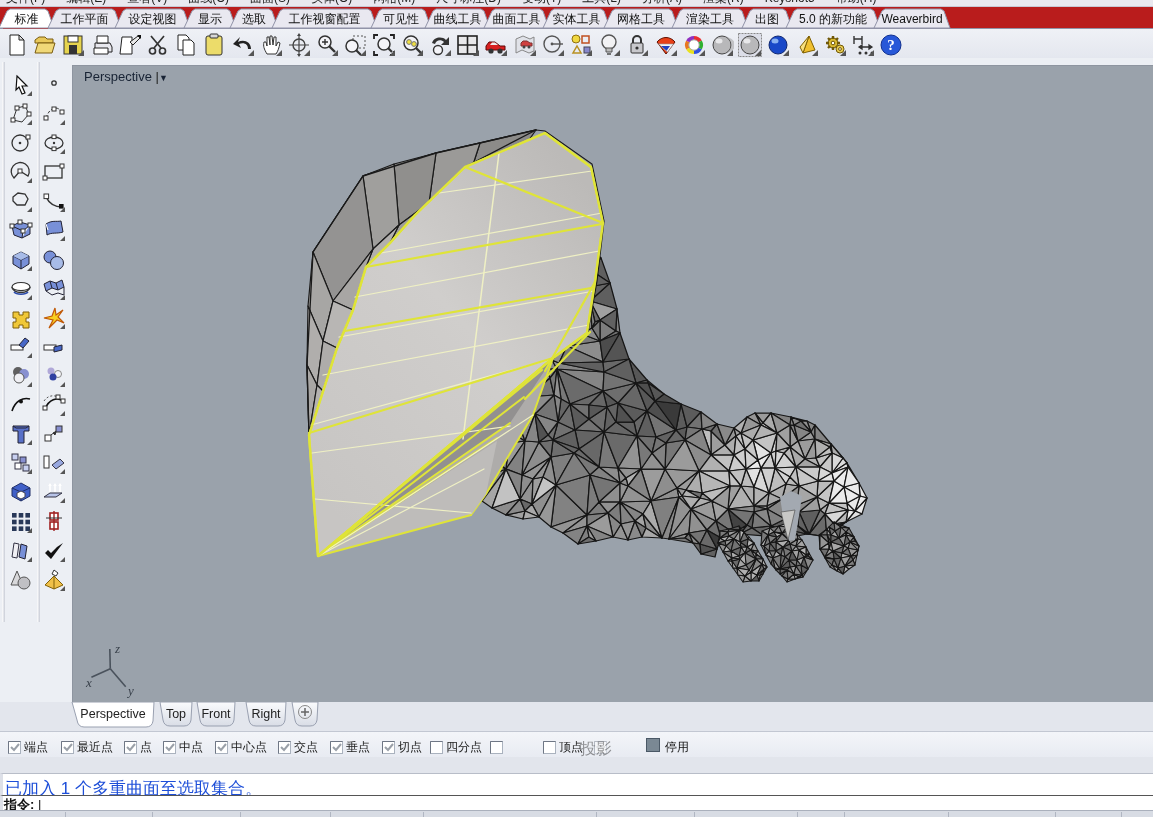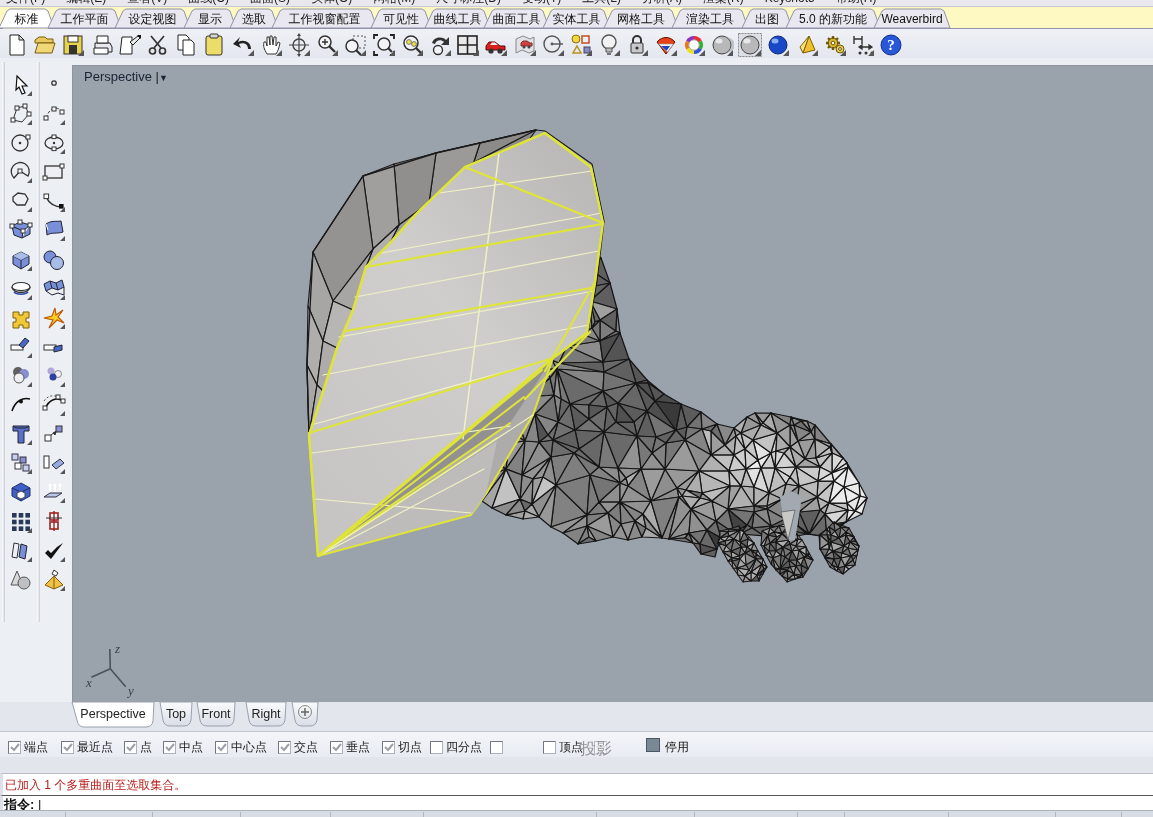--- a/index.html
+++ b/index.html
@@ -1,21 +1,21 @@
 <!DOCTYPE html>
 <html><head><meta charset="utf-8"><style>
 * { margin:0; padding:0; box-sizing:border-box; }
 body { width:1153px; height:817px; font-family:"Liberation Sans",sans-serif; overflow:hidden; background:#eceef4; }
 .abs { position:absolute; }
 </style></head>
 <body>
 <div class="abs" style="left:0;top:0;width:1153px;height:7px;background:#e9e8ef;overflow:hidden;border-bottom:1px solid #c8c8d4">
     <div style="position:absolute;left:0;top:-10px;width:1200px;font-size:12px;color:#222;white-space:nowrap"><span style="margin-left:6px">文件(F)</span><span style="margin-left:21px">编辑(E)</span><span style="margin-left:21px">查看(V)</span><span style="margin-left:21px">曲线(C)</span><span style="margin-left:21px">曲面(S)</span><span style="margin-left:21px">实体(O)</span><span style="margin-left:21px">网格(M)</span><span style="margin-left:21px">尺寸标注(D)</span><span style="margin-left:21px">变动(T)</span><span style="margin-left:21px">工具(L)</span><span style="margin-left:21px">分析(A)</span><span style="margin-left:21px">渲染(R)</span><span style="margin-left:21px">Keyshot5</span><span style="margin-left:21px">帮助(H)</span></div>
   </div>
-<div class="abs" style="left:0;top:7px;width:1153px;height:22px;background:#fef9c3">
+<div class="abs" style="left:0;top:7px;width:1153px;height:22px;background:#b91c1c">
     <svg width="1153" height="22" style="position:absolute;left:0;top:0">
 <polygon points="-1,21 7,4 10,2 45,2 48,4 54,21" fill="#ffffff" stroke="#9193a8" stroke-width="1" stroke-linejoin="round"></polygon>
 <text x="26.5" y="16" font-family="'Liberation Sans',sans-serif" font-size="12" fill="#111" text-anchor="middle">标准</text>
 <polygon points="48,21 56,4 59,2 112,2 115,4 121,21" fill="#e9e8f0" stroke="#9193a8" stroke-width="1" stroke-linejoin="round"></polygon>
 <text x="84.5" y="16" font-family="'Liberation Sans',sans-serif" font-size="12" fill="#111" text-anchor="middle">工作平面</text>
 <polygon points="115,21 123,4 126,2 181,2 184,4 190,21" fill="#e9e8f0" stroke="#9193a8" stroke-width="1" stroke-linejoin="round"></polygon>
 <text x="152.5" y="16" font-family="'Liberation Sans',sans-serif" font-size="12" fill="#111" text-anchor="middle">设定视图</text>
 <polygon points="184,21 192,4 195,2 227,2 230,4 236,21" fill="#e9e8f0" stroke="#9193a8" stroke-width="1" stroke-linejoin="round"></polygon>
 <text x="210.0" y="16" font-family="'Liberation Sans',sans-serif" font-size="12" fill="#111" text-anchor="middle">显示</text>
 <polygon points="230,21 238,4 241,2 269,2 272,4 278,21" fill="#e9e8f0" stroke="#9193a8" stroke-width="1" stroke-linejoin="round"></polygon>
@@ -1210,21 +1210,21 @@
         <path d="M0.5,12.5 V0.5 H12.5" fill="none" stroke="#6f7785"></path>
       </svg></span>
 <span style="position:absolute;left:580px;top:7px;font-size:16px;color:#222;opacity:.45;">投影</span>
 <span style="position:absolute;left:646px;top:6px"><svg width="14" height="14">
         <rect x="0.5" y="0.5" width="13" height="13" fill="#7a8894" stroke="#4a5866"></rect>
       </svg></span>
 <span style="position:absolute;left:665px;top:7px;font-size:12px;color:#111">停用</span>
   </div>
 <div class="abs" style="left:0;top:757px;width:1153px;height:16px;background:#e2e5ec"></div>
 <div class="abs" style="left:0;top:773px;width:1153px;height:22px;background:#fff;border-top:1px solid #b8bdc8;border-left:3px solid #dde0e8">
-  <div style="position:absolute;left:2px;top:3px;font-size:12px;color:#b91c1c">已加入 1 个多重曲面至选取集合。</div>
+  <div style="position:absolute;left:2px;top:3px;font-size:17px;color:#1d4ed8">已加入 1 个多重曲面至选取集合。</div>
 </div>
 <div class="abs" style="left:0;top:795px;width:1153px;height:30px;background:#fff;border-top:1px solid #555;border-left:3px solid #dde0e8">
   <div style="position:absolute;left:1px;top:0px;font-size:13px;color:#111;font-weight:bold">指令:<span style="font-weight:normal"> |</span></div>
 </div>
 <div class="abs" style="left:0;top:810px;width:1153px;height:7px;background:#d8dce4;border-top:1px solid #aab0bc">
     <div style="position:absolute;left:65px;top:1px;width:1px;height:7px;background:#b0b6c2"></div>
     <div style="position:absolute;left:152px;top:1px;width:1px;height:7px;background:#b0b6c2"></div>
     <div style="position:absolute;left:240px;top:1px;width:1px;height:7px;background:#b0b6c2"></div>
     <div style="position:absolute;left:330px;top:1px;width:1px;height:7px;background:#b0b6c2"></div>
     <div style="position:absolute;left:423px;top:1px;width:1px;height:7px;background:#b0b6c2"></div>

